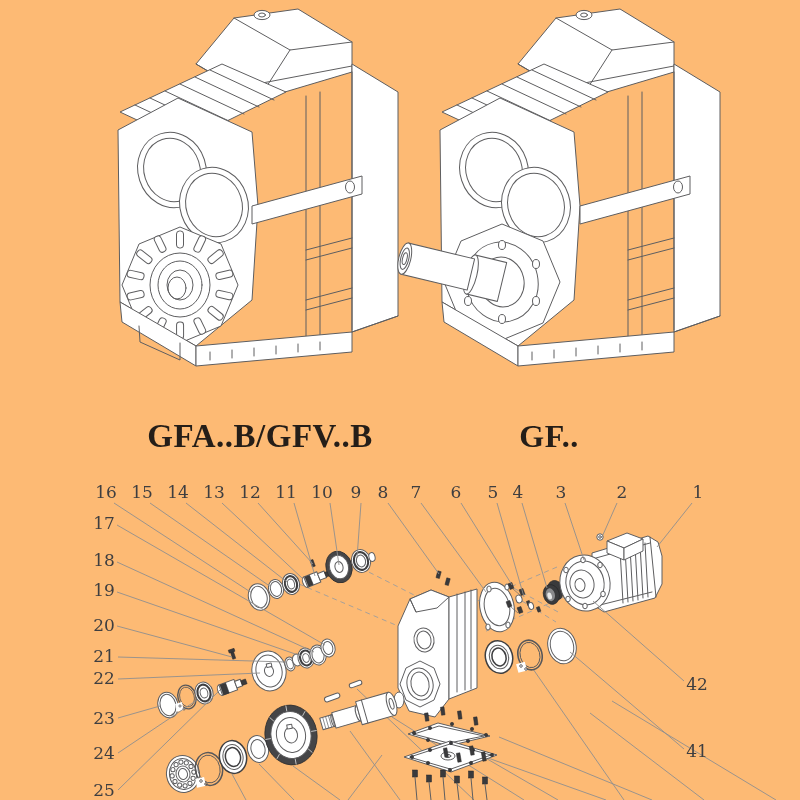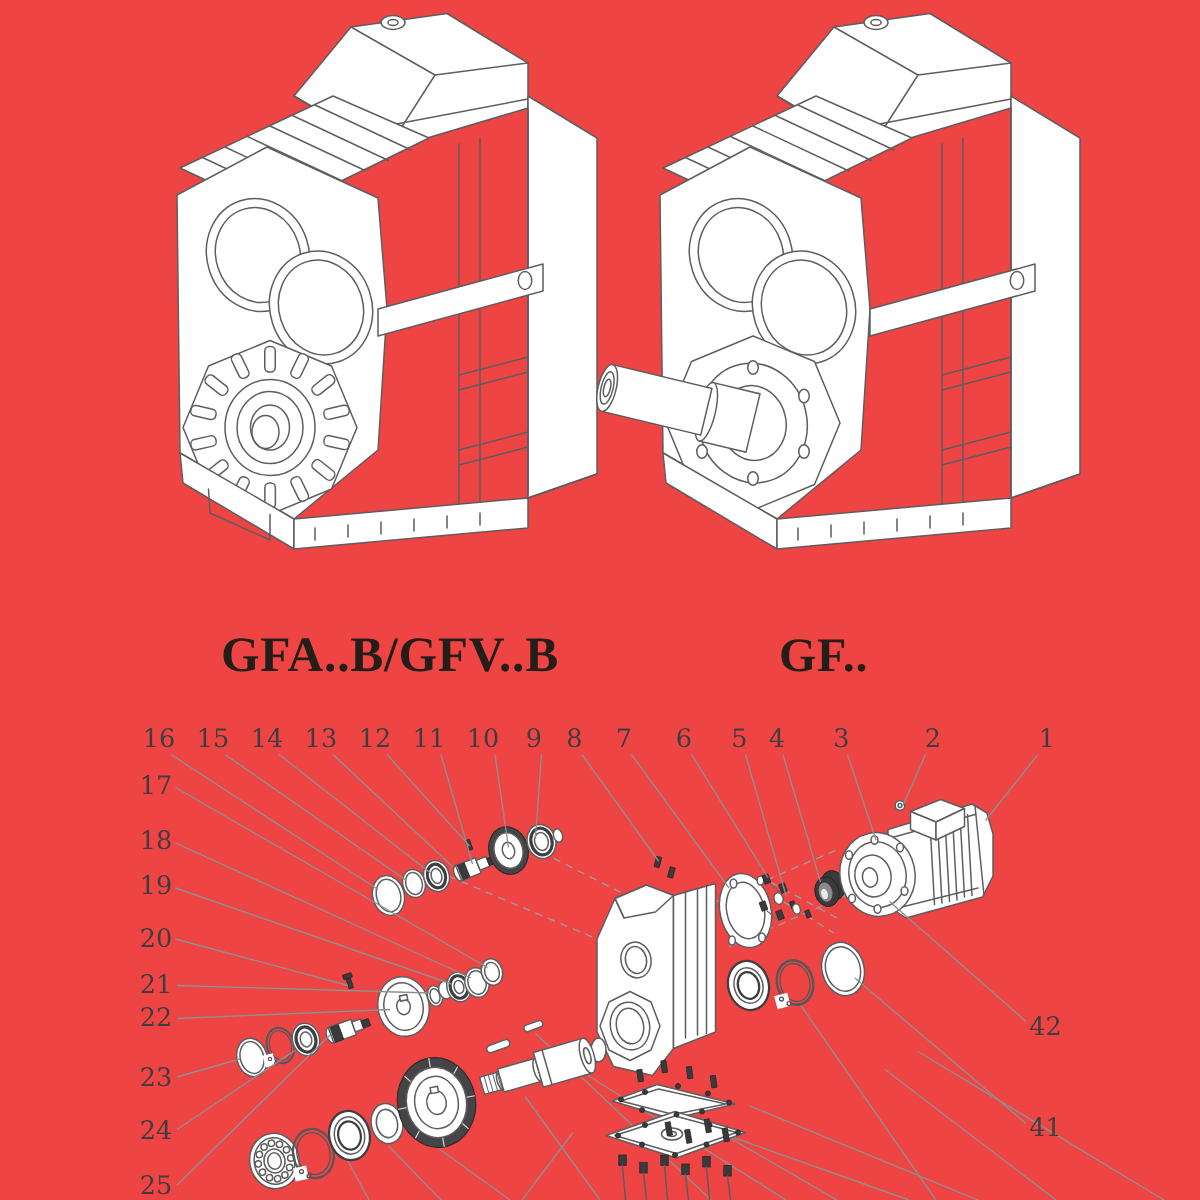--- a/index.html
+++ b/index.html
@@ -1,16 +1,16 @@
 <!DOCTYPE html>
 <html><head>
 <meta charset="utf-8">
 <style>
   html,body{margin:0;padding:0;background:#ffffff;}
-  #stage{position:relative;width:800px;height:800px;background:#ef4444;overflow:hidden;
+  #stage{position:relative;width:800px;height:800px;background:#fdba74;overflow:hidden;
          font-family:"Liberation Serif", serif;}
   svg{display:block;}
   .ln  {stroke:#5e5e60;fill:none;stroke-width:1;stroke-linejoin:round;stroke-linecap:round;}
   .lnw {stroke:#5e5e60;fill:#ffffff;stroke-width:1;stroke-linejoin:round;}
   .lnt {stroke:#6a6a6c;fill:none;stroke-width:.7;}
   .dk  {fill:#3a3a3c;stroke:#27272a;stroke-width:.5;}
   .mid {fill:#454547;stroke:#2c2c2e;stroke-width:.8;}
   .thick{stroke:#3e3e40;stroke-width:2.1;fill:none;}
   .th15{stroke:#3e3e40;stroke-width:1.5;fill:#ffffff;}
   .dash{stroke:#9d9d9d;stroke-width:.9;fill:none;stroke-dasharray:5 4;}

